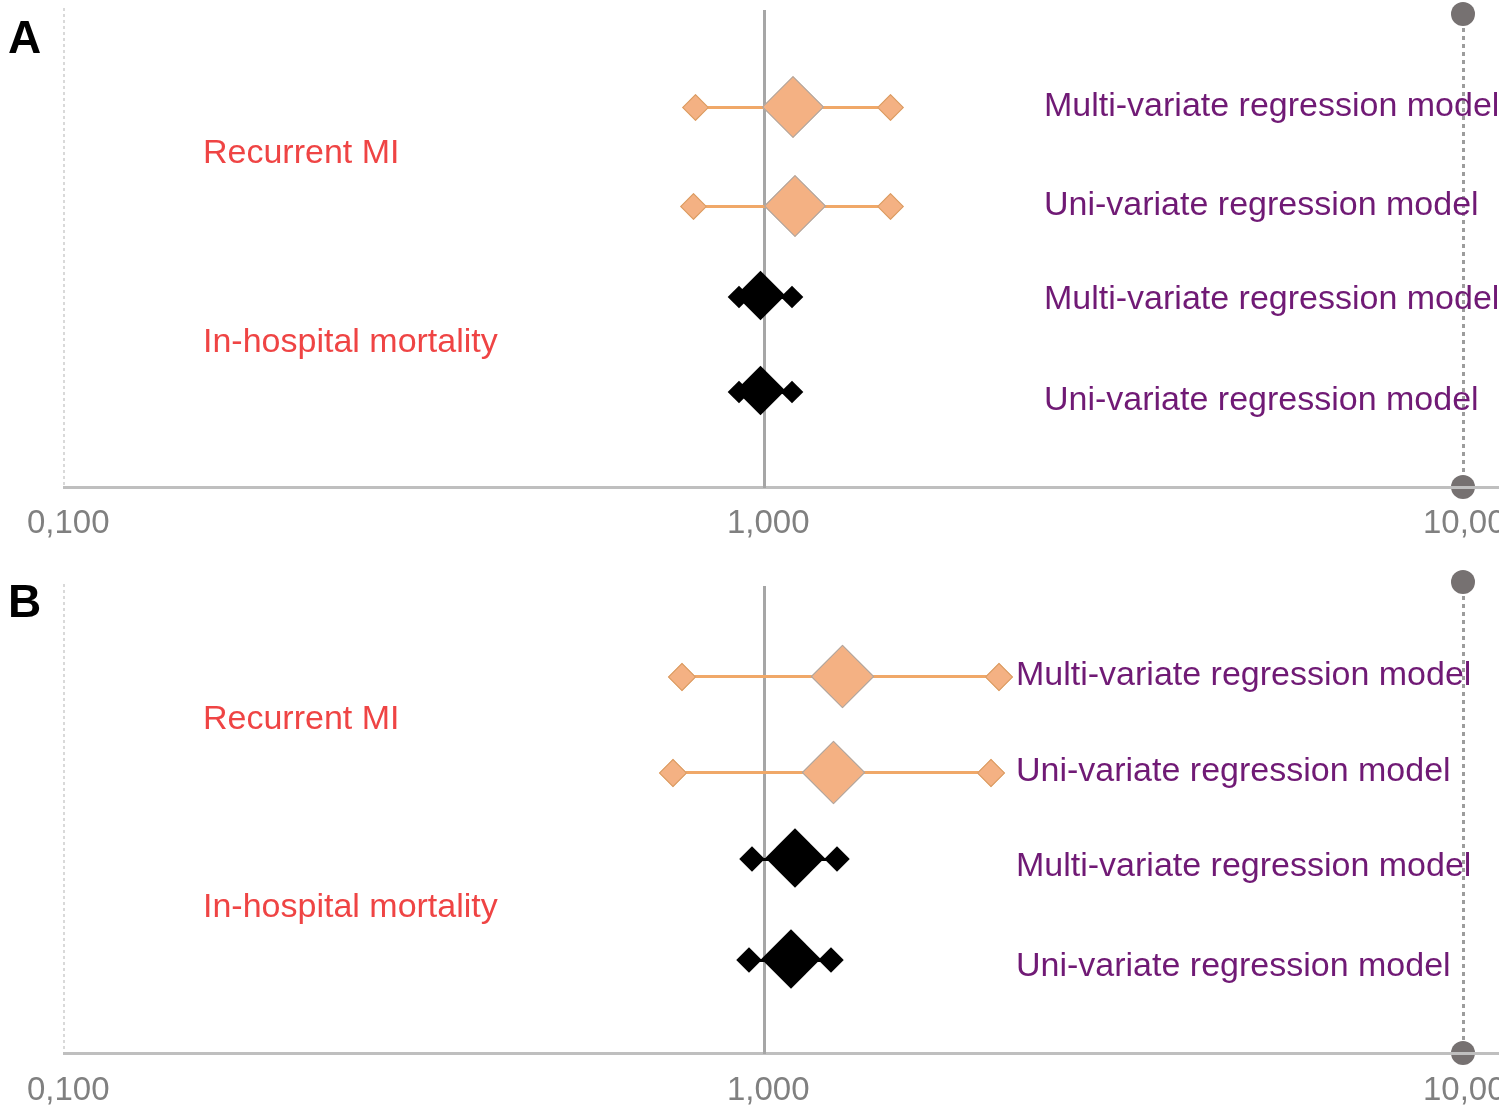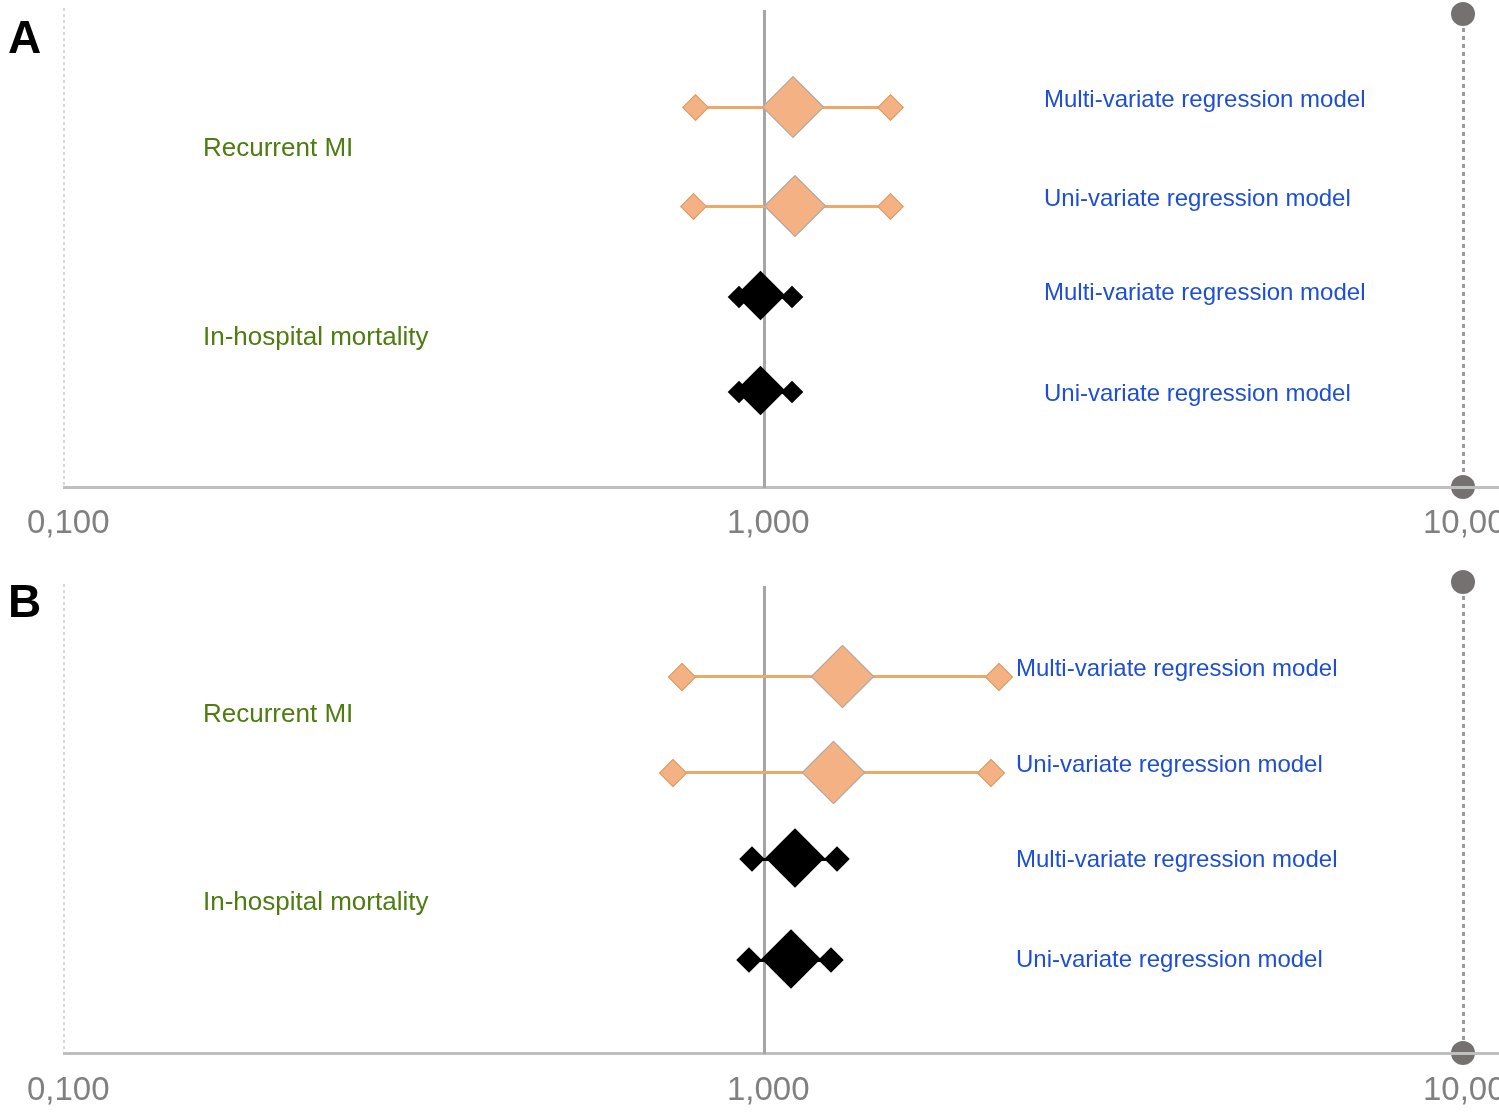--- a/index.html
+++ b/index.html
@@ -19,22 +19,22 @@
   .left-dotted{position:absolute;width:2px;
                background-image:linear-gradient(to bottom,#D9D9D9 50%,rgba(255,255,255,0) 0%);
                background-size:2px 6px;background-repeat:repeat-y;}
   .right-dotted{position:absolute;width:3px;
                background-image:linear-gradient(to bottom,#9C9C9C 50%,rgba(255,255,255,0) 0%);
                background-size:3px 8px;background-repeat:repeat-y;}
   .end-dot{position:absolute;width:24px;height:24px;border-radius:50%;background:#767171;}
 
   .tick-label{position:absolute;font-size:33px;color:#808080;white-space:nowrap;}
 
-  .group-label{position:absolute;font-size:26px;color:#4d7c0f;white-space:nowrap;}
-  .series-label{position:absolute;font-size:24px;color:#1d4ed8;white-space:nowrap;}
+  .group-label{position:absolute;font-size:34px;color:#ef4444;white-space:nowrap;}
+  .series-label{position:absolute;font-size:34px;color:#701a75;white-space:nowrap;}
 
   .whisker{position:absolute;height:3px;}
   .whisker.orange{background:#F0A868;}
   .whisker.black{background:#000;}
 
   .dia{position:absolute;transform:rotate(45deg);}
   .dia.orange{background:#F4B183;border:1px solid #A6A6A6;}
   .dia.black{background:#000;}
 
   .cap{position:absolute;transform:rotate(45deg);}

